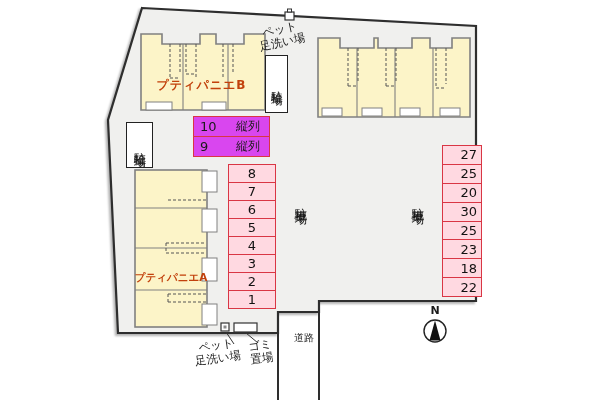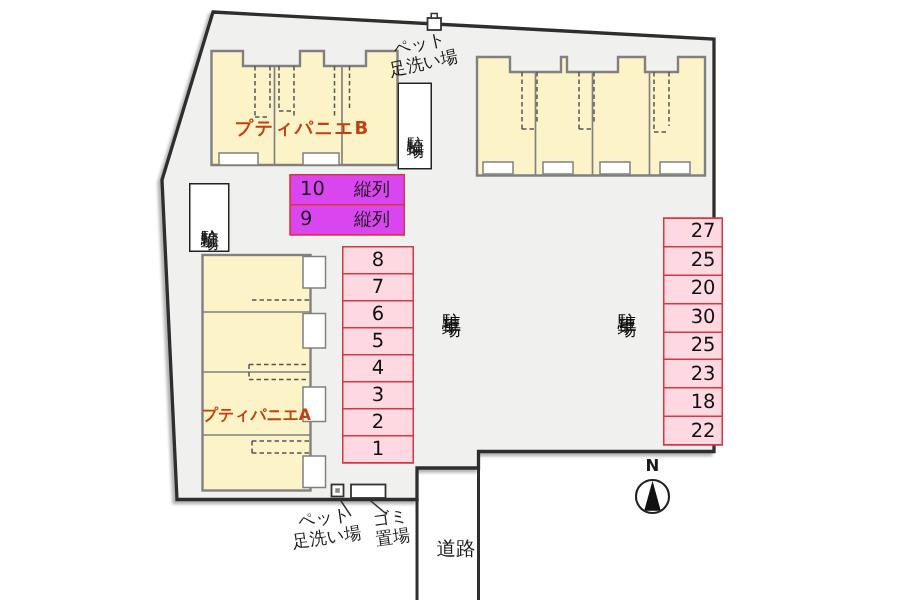--- a/index.html
+++ b/index.html
@@ -139,17 +139,17 @@
   <div class="lbl small-lbl" style="left:186px;top:339px;width:62px;transform:rotate(-8deg);">
     <div>ペット</div>
     <div>足洗い場</div>
   </div>
 
   <div class="lbl small-lbl" style="left:243px;top:339px;width:36px;transform:rotate(-8deg);">
     <div>ゴミ</div>
     <div>置場</div>
   </div>
 
-  <div class="lbl" style="left:286px;top:360px;width:36px;font-size:13px;">道路</div>
+  <div class="lbl" style="left:286px;top:332px;width:36px;font-size:10px;">道路</div>
 
   <div class="lbl north-lbl" style="left:428px;top:305px;width:14px;">N</div>
 
 </div>
 
 </body></html>

